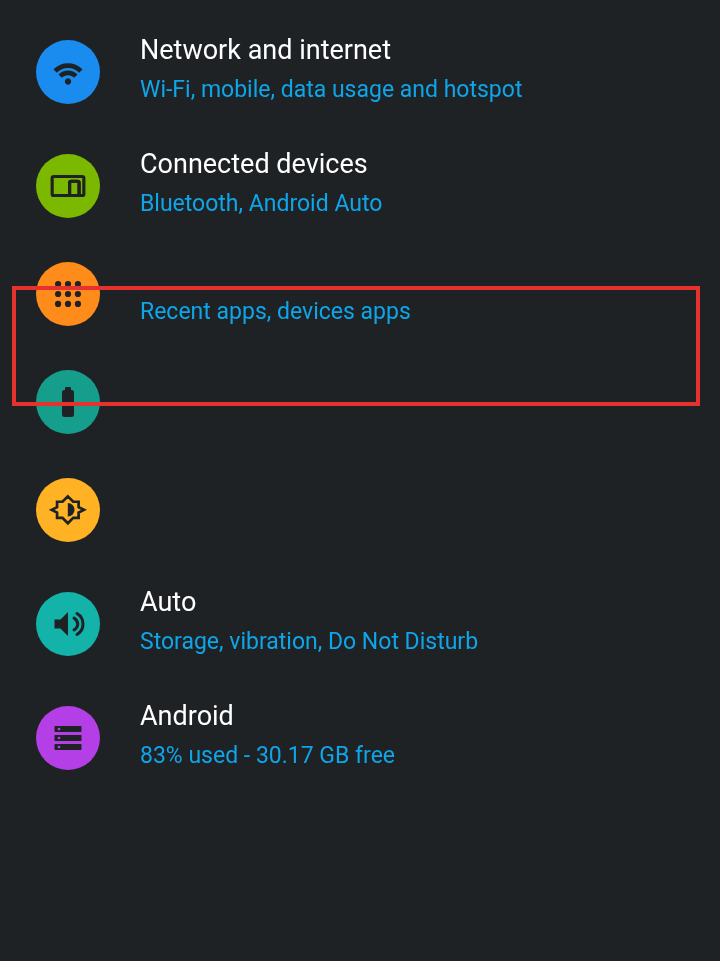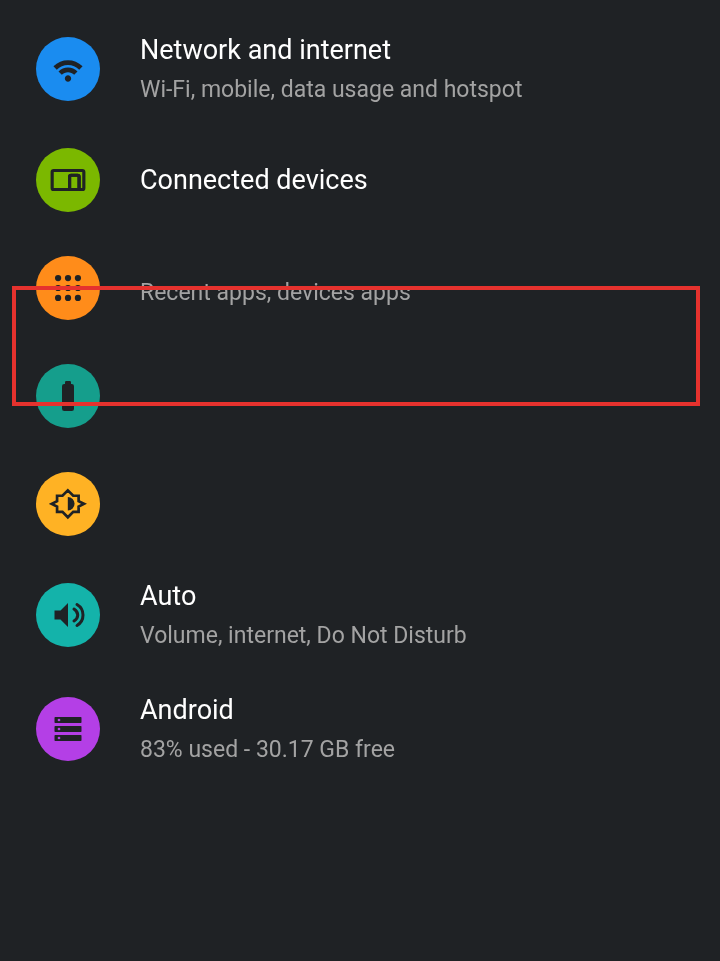--- a/index.html
+++ b/index.html
@@ -1,21 +1,21 @@
 <!DOCTYPE html>
 <html><head>
 <meta charset="utf-8">
 <style>
   html,body{margin:0;padding:0;background:#1f2225;width:720px;height:961px;overflow:hidden;font-family:Roboto,"Helvetica Neue",Arial,sans-serif;-webkit-font-smoothing:antialiased;}
   .list{padding-top:12px;}
-  .item{display:flex;align-items:center;padding:22px 0 22px 36px;position:relative;}
+  .item{display:flex;align-items:flex-end;padding:22px 0 22px 36px;position:relative;}
   .icon-circle{width:64px;height:64px;border-radius:50%;display:flex;align-items:center;justify-content:center;flex-shrink:0;}
   .texts{margin-left:40px;display:flex;flex-direction:column;}
   .title{color:#ffffff;font-size:27px;font-weight:400;line-height:1.2;}
-  .subtitle{color:#a3a3a3;font-size:23px;font-weight:400;margin-top:10px;line-height:1.2;}
+  .subtitle{color:#0ea5e9;font-size:23px;font-weight:400;margin-top:10px;line-height:1.2;}
   .highlight-box{position:absolute;left:12px;right:20px;top:286px;height:112px;border:4px solid #e5322e;pointer-events:none;}
   .ic svg{display:block;}
   
   .c-blue{background:#1a8cf0;}
   .c-green{background:#7bb800;}
   .c-orange{background:#ff8c1a;}
   .c-teal{background:#159e8c;}
   .c-amber{background:#ffb224;}
   .c-cyan{background:#14b3aa;}
   .c-purple{background:#b43fe6;}
@@ -40,20 +40,21 @@
   <div class="item">
     <div class="icon-circle c-green ic">
       <svg width="38" height="38" viewBox="0 0 24 24" fill="none" stroke="#1f2225" stroke-width="2">
         <rect x="2" y="6" width="20" height="12" rx="1"></rect>
         <rect x="13" y="9" width="6" height="9" rx="1" fill="#7bb800"></rect>
         <rect x="13" y="9" width="6" height="9" rx="1"></rect>
       </svg>
     </div>
     <div class="texts">
       <span class="title">Connected devices</span>
+      <span class="subtitle">Bluetooth, Android Auto</span>
     </div>
   </div>
 
   <div class="item">
     <div class="icon-circle c-orange ic">
       <svg width="34" height="34" viewBox="0 0 24 24" fill="#1f2225">
         <circle cx="5" cy="5" r="2.2"></circle>
           <circle cx="12" cy="5" r="2.2"></circle>
           <circle cx="19" cy="5" r="2.2"></circle>
         <circle cx="5" cy="12" r="2.2"></circle>
@@ -90,21 +91,21 @@
   <div class="item">
     <div class="icon-circle c-cyan ic">
       <svg width="36" height="36" viewBox="0 0 24 24" fill="#1f2225">
         <path d="M3 9v6h4l5 5V4L7 9H3z"></path>
         <path d="M16 8c1.5 1 2.5 2.5 2.5 4s-1 3-2.5 4" fill="none" stroke="#1f2225" stroke-width="2" stroke-linecap="round"></path>
         <path d="M18 5c2.5 1.5 4 4 4 7s-1.5 5.5-4 7" fill="none" stroke="#1f2225" stroke-width="2" stroke-linecap="round"></path>
       </svg>
     </div>
     <div class="texts">
       <span class="title">Auto</span>
-      <span class="subtitle">Volume, internet, Do Not Disturb</span>
+      <span class="subtitle">Storage, vibration, Do Not Disturb</span>
     </div>
   </div>
 
   <div class="item">
     <div class="icon-circle c-purple ic">
       <svg width="36" height="36" viewBox="0 0 24 24" fill="#1f2225">
         <rect x="3" y="4" width="18" height="4" rx="0.5"></rect>
         <rect x="3" y="10" width="18" height="4" rx="0.5"></rect>
         <rect x="3" y="16" width="18" height="4" rx="0.5"></rect>
         <circle cx="6" cy="6" r="0.9" fill="#b43fe6"></circle>

